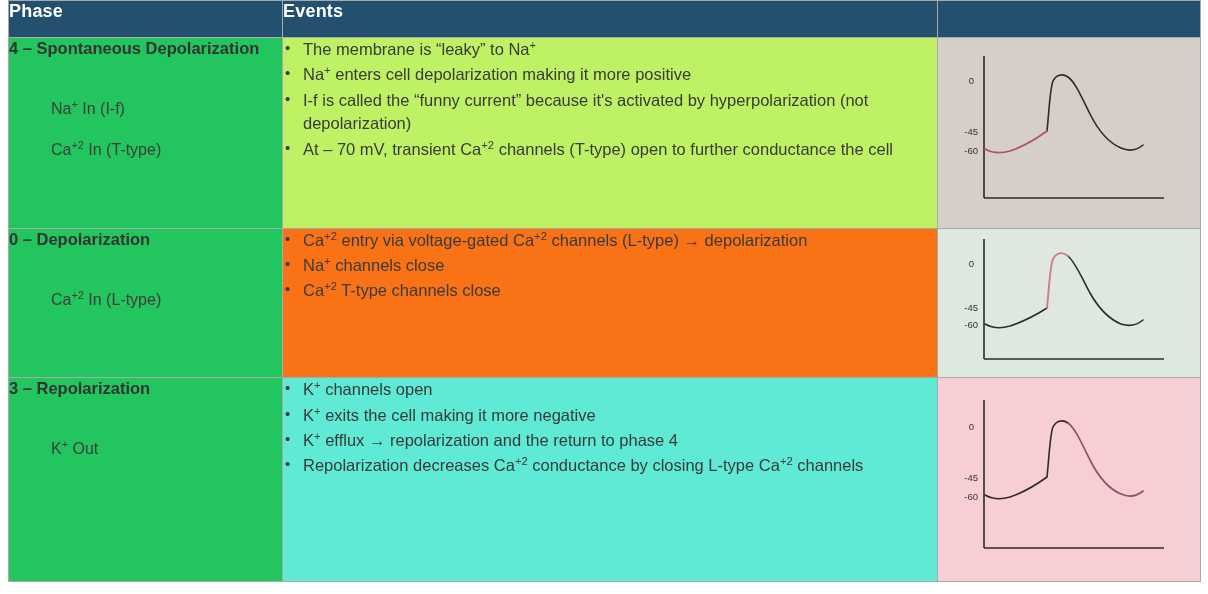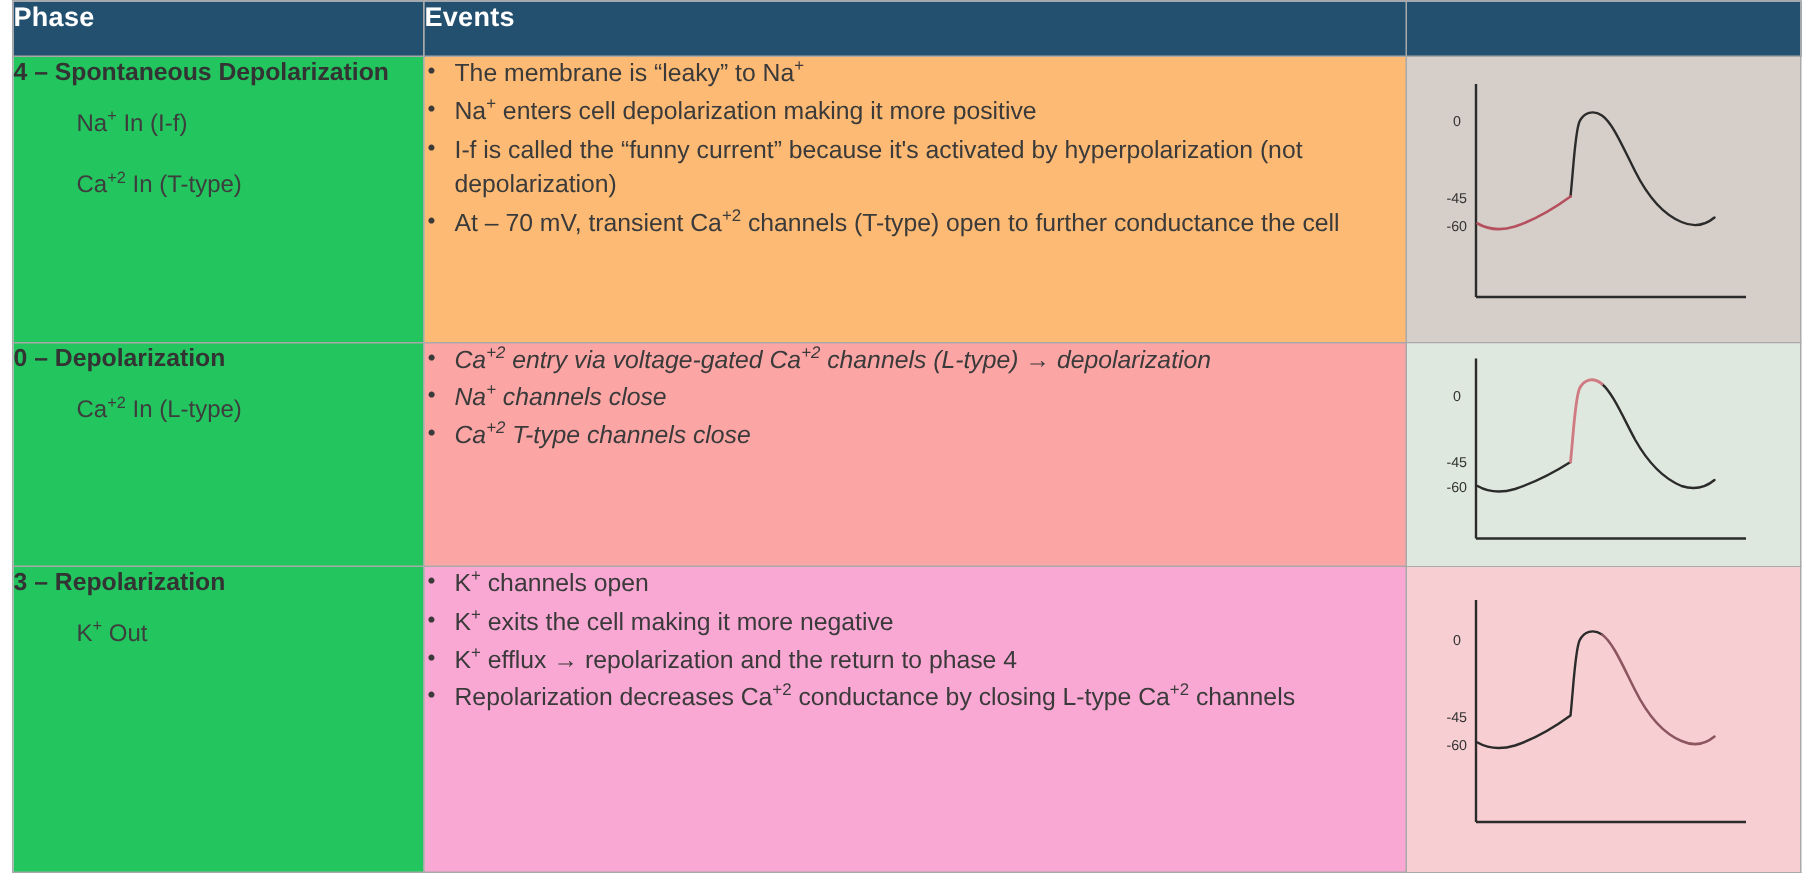--- a/index.html
+++ b/index.html
@@ -69,27 +69,27 @@
     line-height: 1.28;
     margin: 0 0 4px 0;
   }
   .phase-sub {
     font-size: 16px;
     font-weight: normal;
     color: #3d3d3d;
     margin: 20px 0 0 42px;
     line-height: 1.3;
   }
-  .phase-sub.first { margin-top: 14px; }
+  .phase-sub.first { margin-top: 40px; }
 
   
   td.events-cell { padding: 12px 14px 12px 18px; }
-  td.events-cell.row-1 { background: #fdba74; }
-  td.events-cell.row-2 { background: #fca5a5; font-style: italic; }
-  td.events-cell.row-3 { background: #f9a8d4; }
+  td.events-cell.row-1 { background: #bef264; }
+  td.events-cell.row-2 { background: #f97316; }
+  td.events-cell.row-3 { background: #5eead4; }
 
   ul.events-list {
     margin: 0;
     padding: 0;
     list-style: none;
   }
   ul.events-list li {
     position: relative;
     font-size: 16.5px;
     line-height: 1.42;

